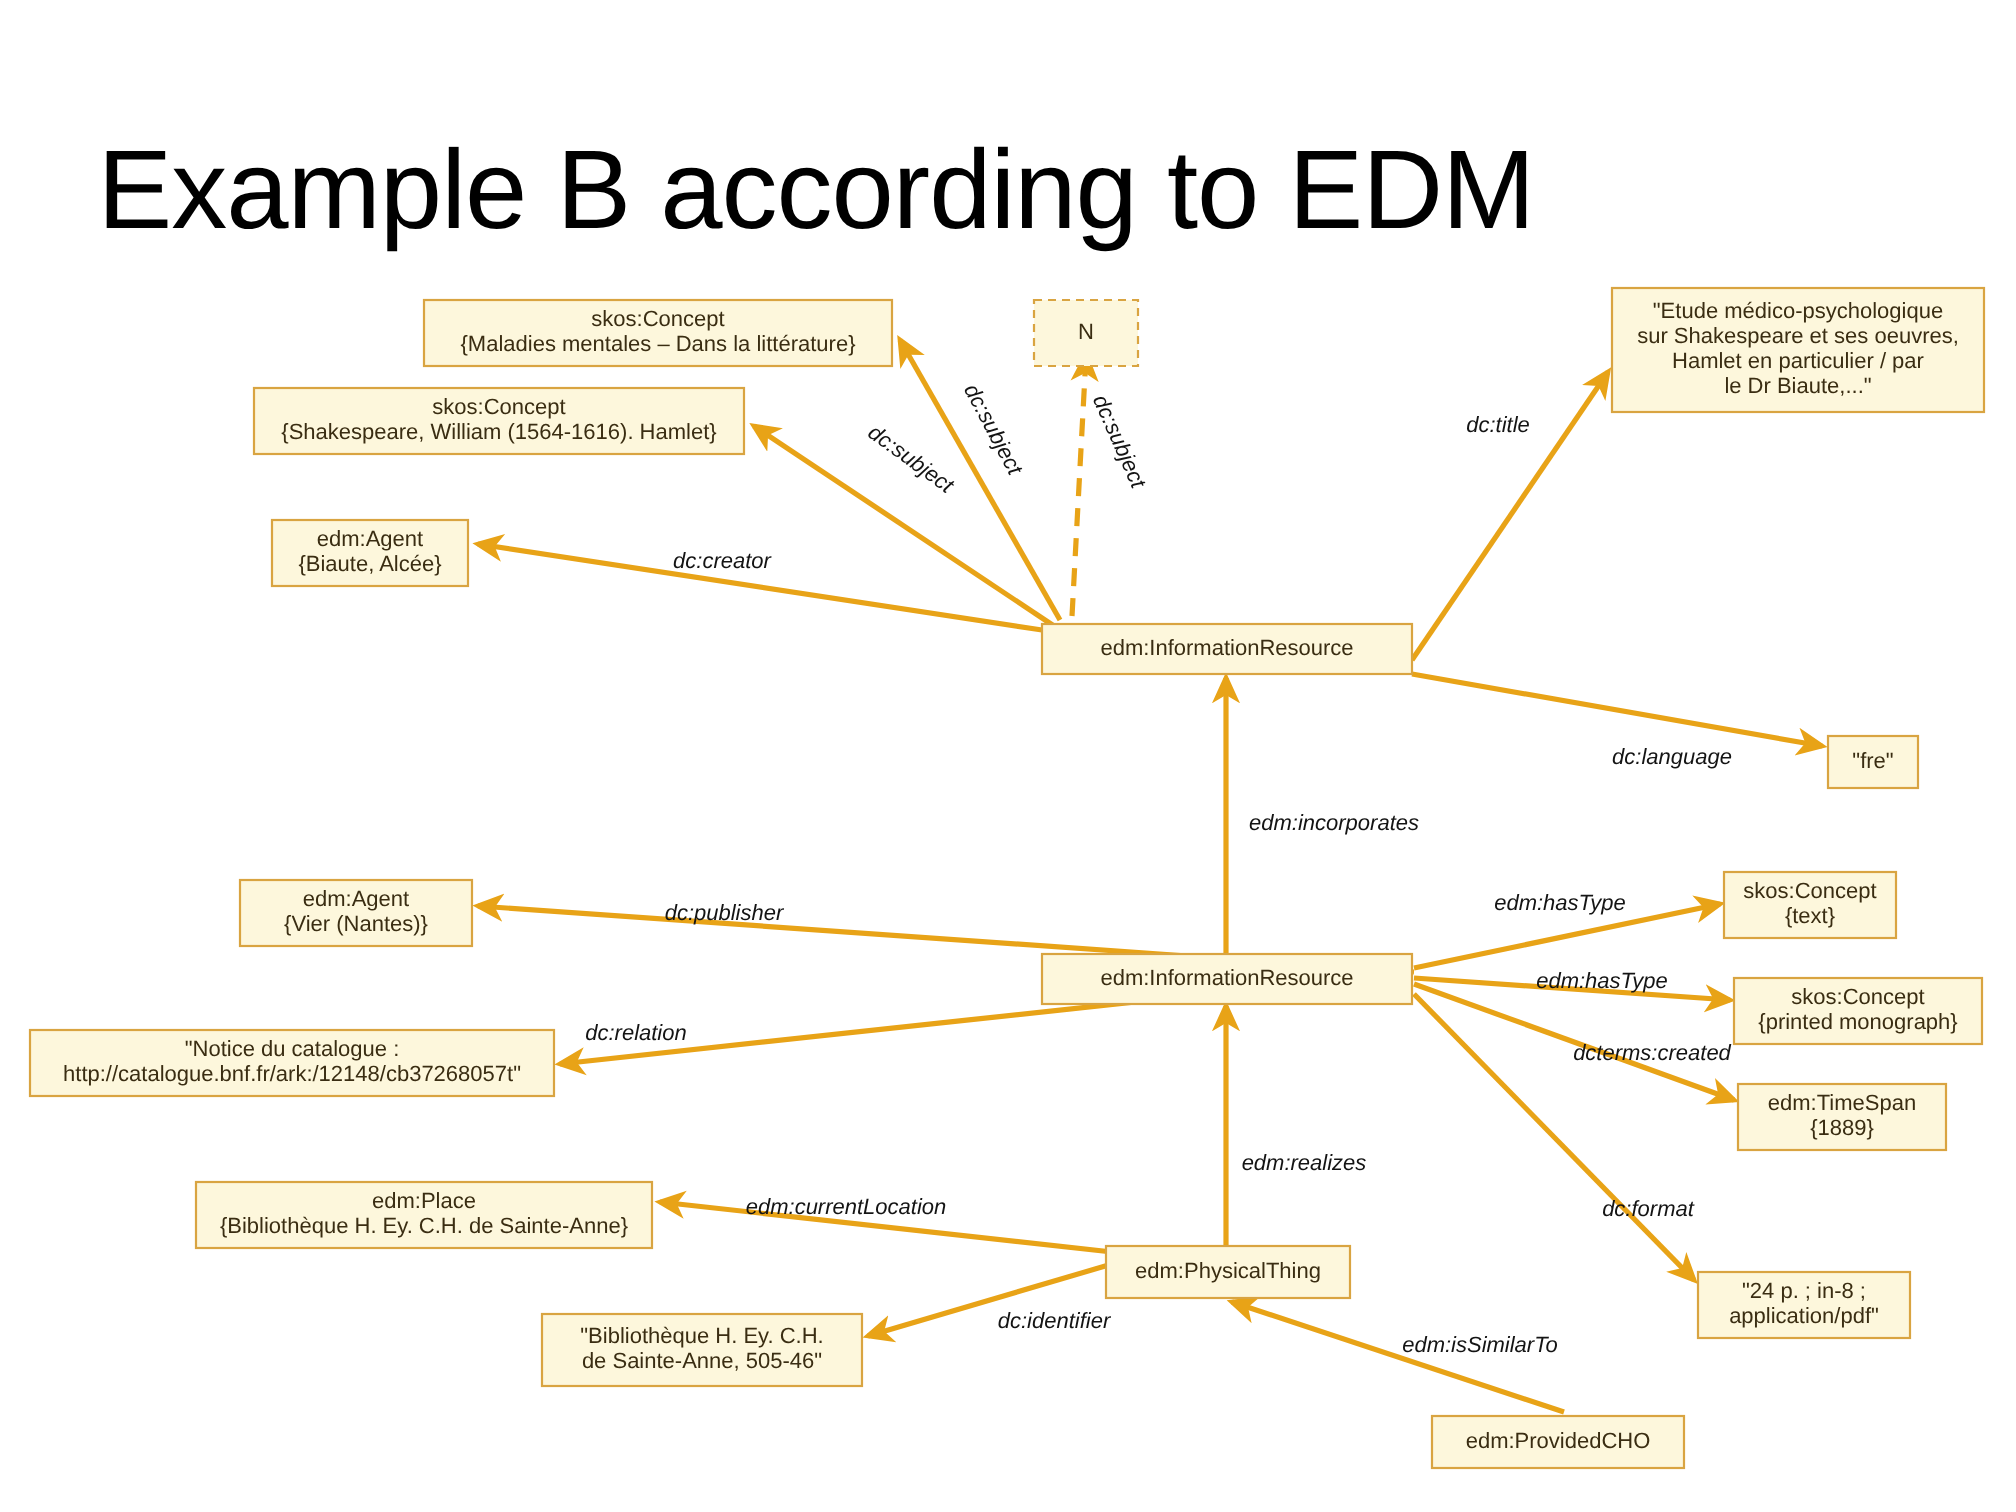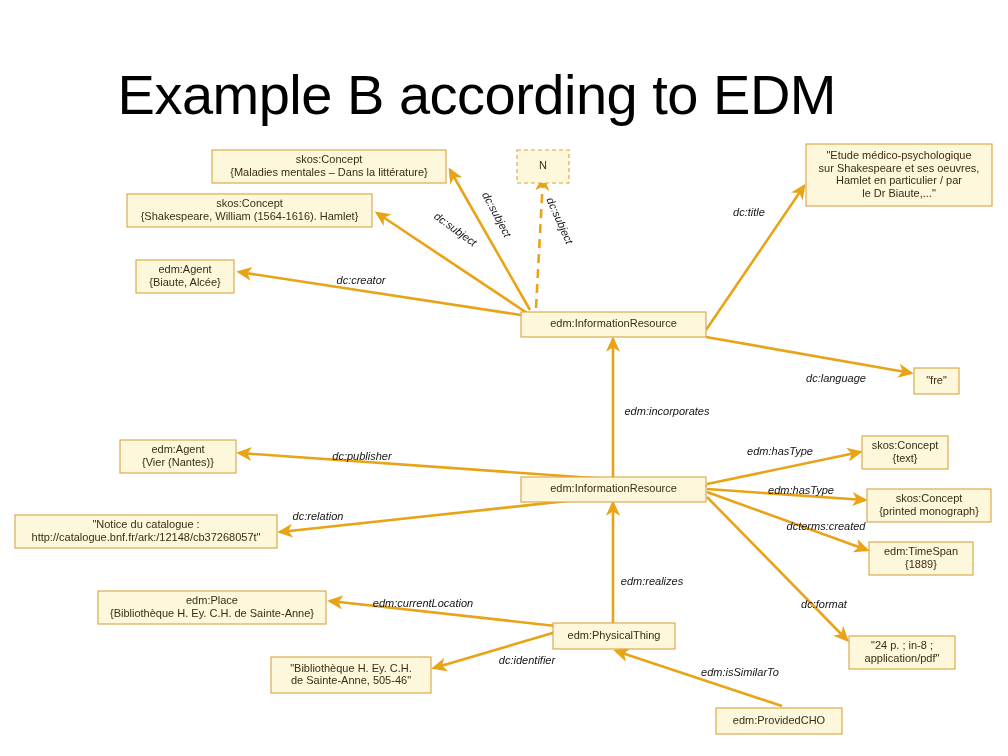--- a/index.html
+++ b/index.html
@@ -18,28 +18,27 @@
     position: absolute;
     inset: 0;
     width: 1008px;
     height: 756px;
   }
   #title {
     position: absolute;
     left: 0;
     top: 62px;
     width: 816px;
-    text-align: right;
+    text-align: center;
     font-family: "Liberation Sans", sans-serif;
     font-size: 56px;
     font-weight: normal;
     color: #000000;
     letter-spacing: -0.5px;
     white-space: nowrap;
-    padding-left: 20px;
   }
   svg#graph {
     position: absolute;
     left: 0;
     top: 0;
     width: 1008px;
     height: 756px;
   }
   .edge-line {
     stroke: #E8A317;

